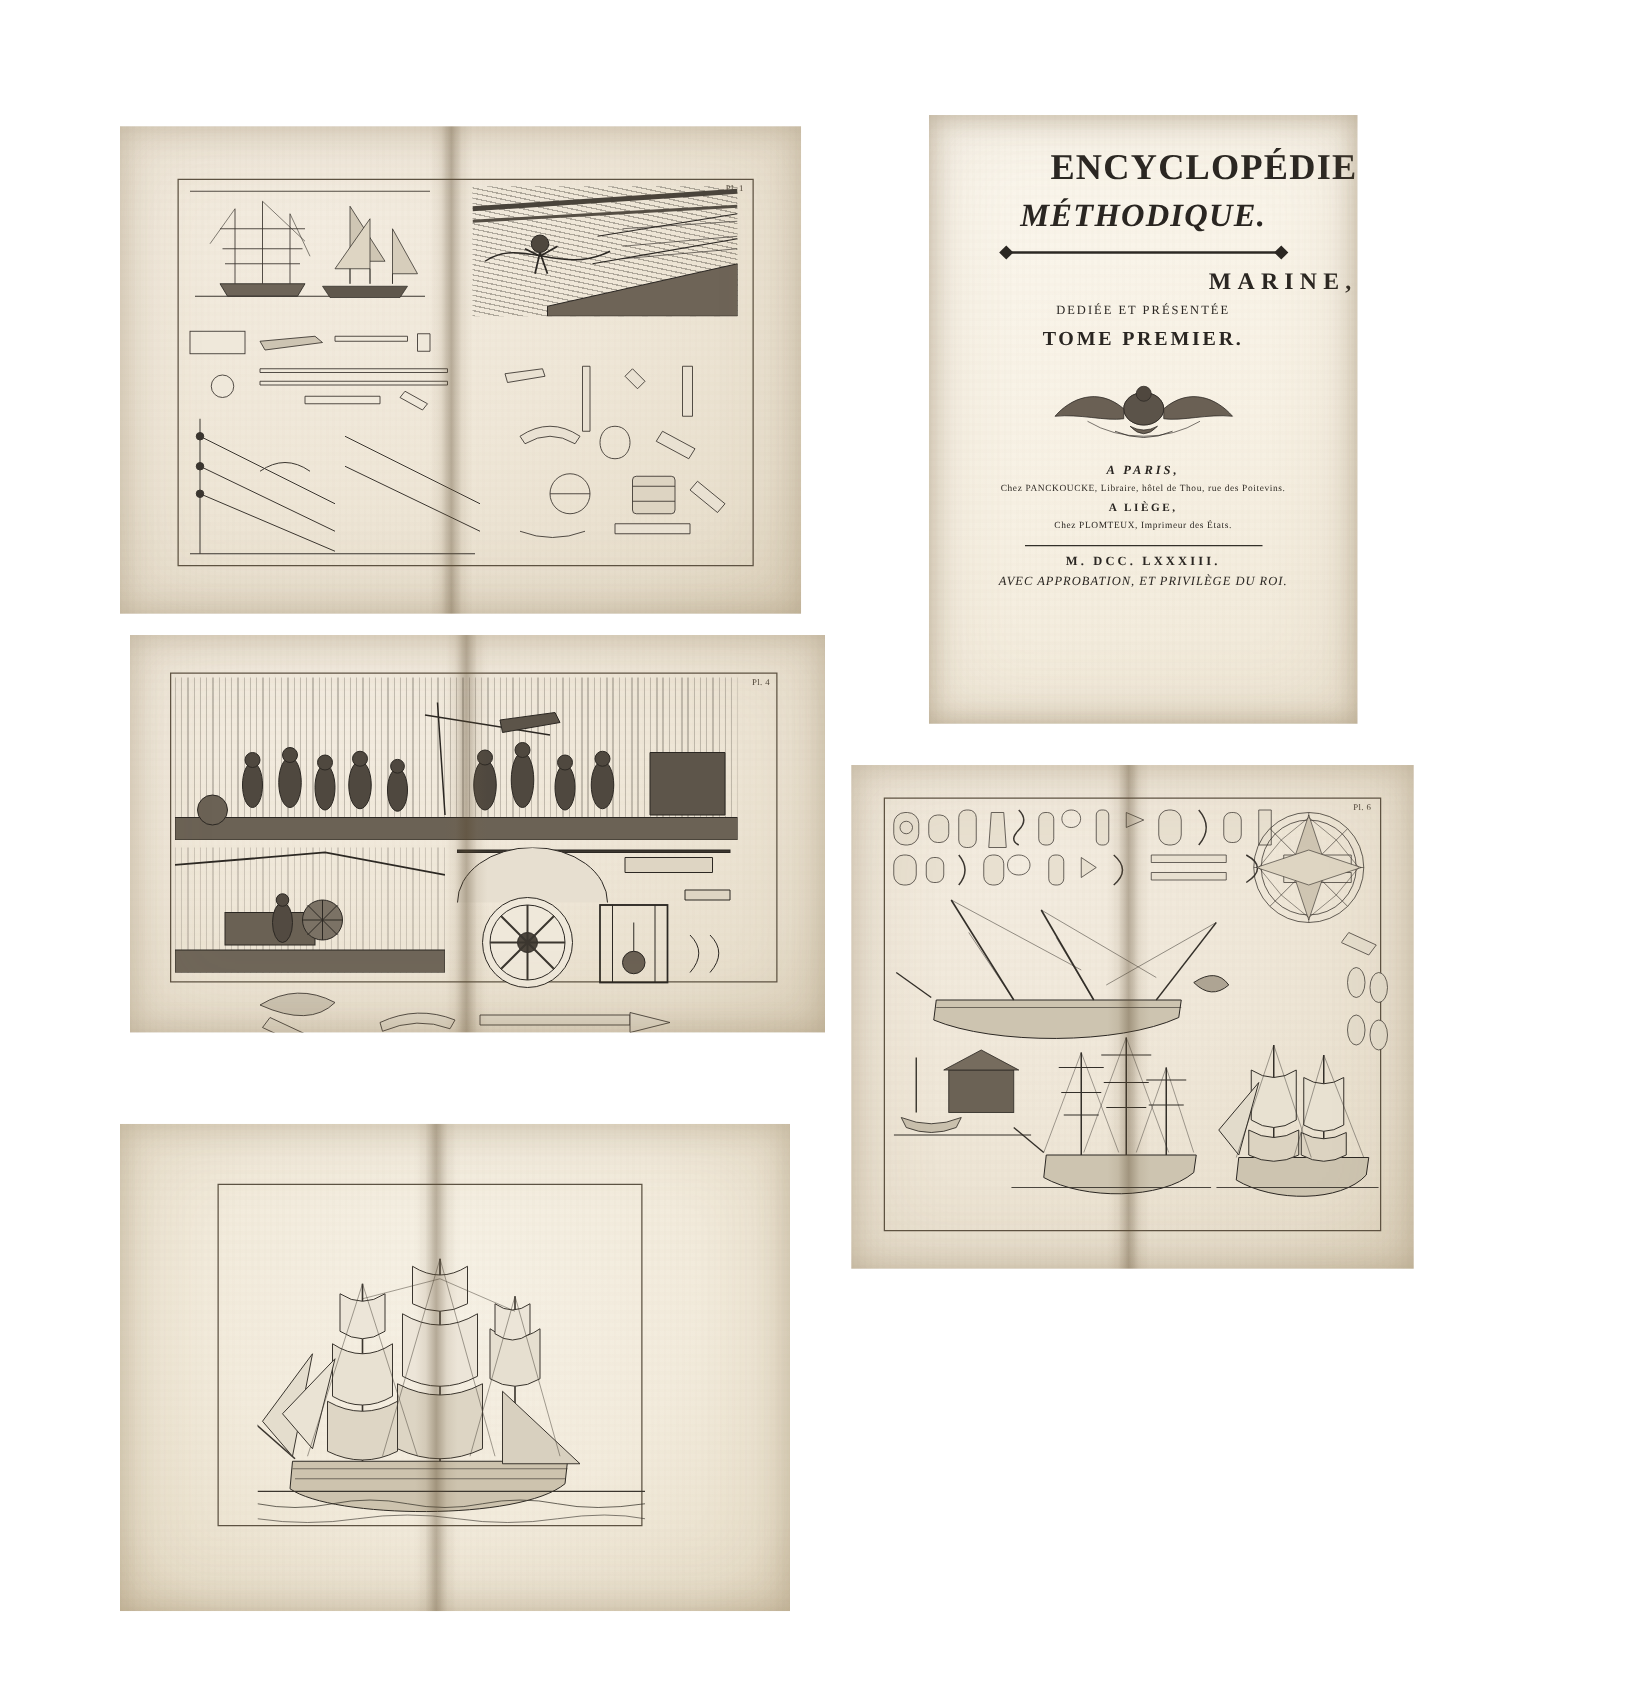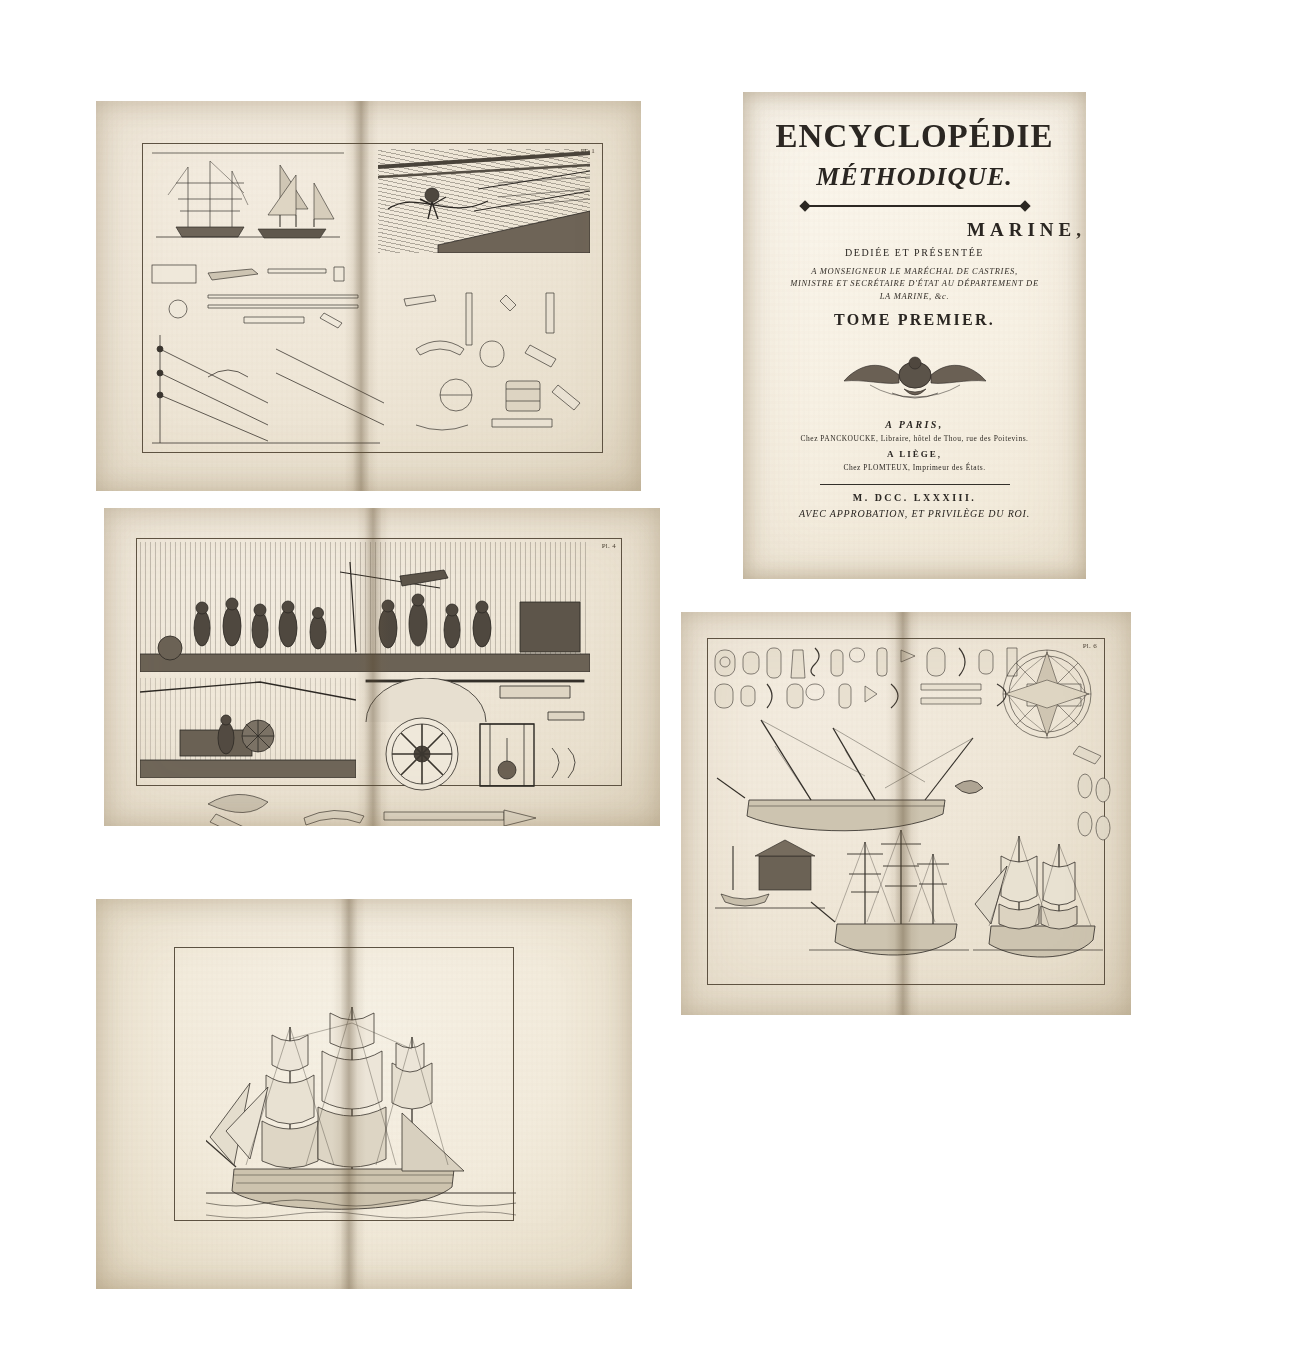--- a/index.html
+++ b/index.html
@@ -97,25 +97,26 @@
     box-shadow: inset 0 0 18px rgba(150,128,95,.22);
   }
   .tp-stack {
     position: absolute;
     left: 0; right: 0;
     top: 28px;
     text-align: center;
     color: #2a2622;
   }
   .tp-title1 {
-    font-size: 33px;
+    font-size: 29px;
     letter-spacing: 1px;
     font-weight: 700;
     font-family: "Liberation Serif", serif;
     line-height: 1;
+    text-align: right;
   }
   .tp-title2 {
     font-size: 26px;
     font-style: italic;
     letter-spacing: 1px;
     margin-top: 9px;
     font-weight: 700;
   }
   .tp-rule {
     width: 214px;
@@ -445,21 +446,20 @@
 <div class="plate" id="titlepage">
   <div class="tp-inner">
     <div class="grain"></div>
 
     <div class="tp-stack">
       <div class="tp-title1">ENCYCLOPÉDIE</div>
       <div class="tp-title2">MÉTHODIQUE.</div>
       <div class="tp-rule"></div>
       <div class="tp-marine">MARINE,</div>
       <div class="tp-sub1">DEDIÉE ET PRÉSENTÉE</div>
-      <div class="tp-ded">A MONSEIGNEUR LE MARÉCHAL DE CASTRIES, MINISTRE ET SECRÉTAIRE D'ÉTAT AU DÉPARTEMENT DE LA MARINE, &amp;c.</div>
       <div class="tp-tome">TOME PREMIER.</div>
 
       <div class="tp-vignette">
         <svg viewBox="0 0 150 62" style="width:150px;height:62px;">
           <g stroke="#2b2723" fill="#6a6054" stroke-width=".6">
             <ellipse cx="75" cy="30" rx="16" ry="13" fill="#59514६"></ellipse>
             <ellipse cx="75" cy="30" rx="16" ry="13" fill="#5b5349"></ellipse>
             <path d="M59 30 C 38 12, 16 22, 4 36 C 24 34, 44 40, 59 38 Z"></path>
             <path d="M91 30 C 112 12, 134 22, 146 36 C 126 34, 106 40, 91 38 Z"></path>
             <path d="M64 44 q11 12 22 0 q-11 6 -22 0 z"></path>

